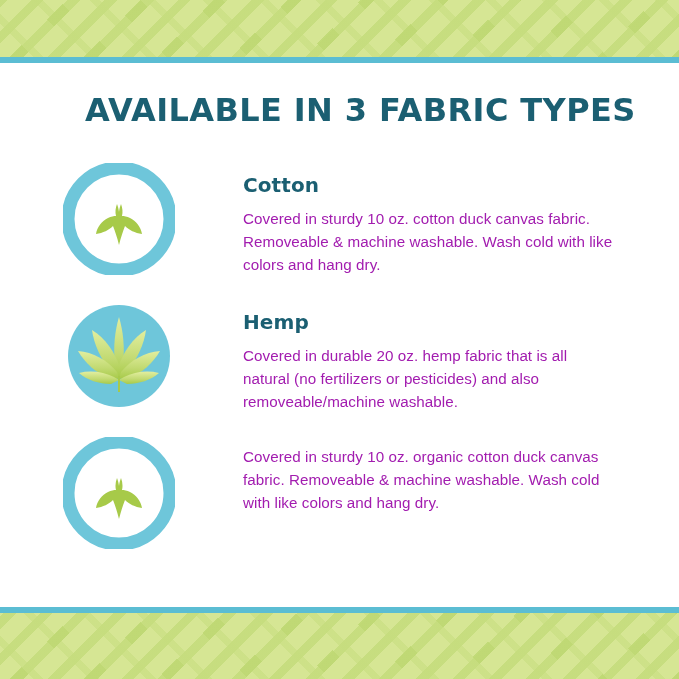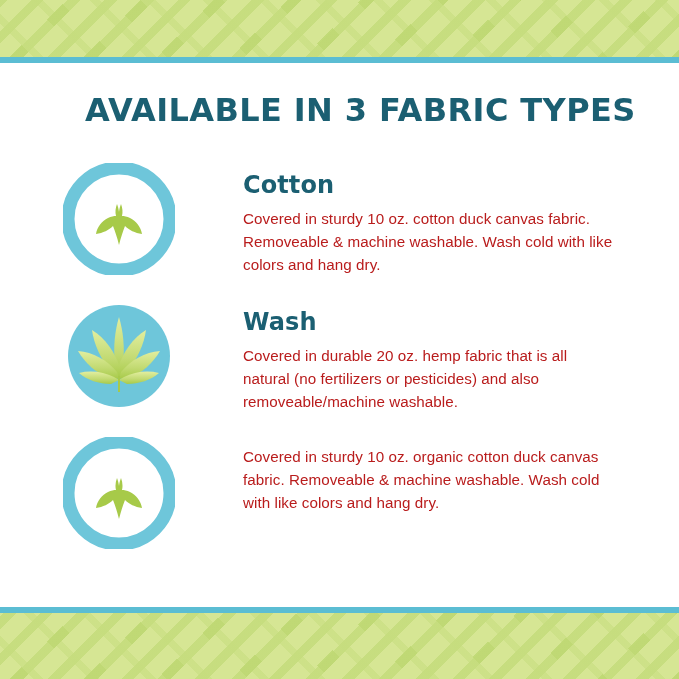--- a/index.html
+++ b/index.html
@@ -142,33 +142,33 @@
 
   .row-text {
     flex: 1 1 auto;
     padding-left: 68px;
     padding-top: 8px;
     max-width: 372px;
   }
 
   .row-heading {
     margin: 0 0 8px 0;
-    font-size: 24px;
+    font-size: 20px;
     line-height: 28px;
     font-weight: 700;
     color: #1b5f72;
     letter-spacing: 0.1px;
     font-family: "DejaVu Sans", sans-serif;
   }
 
   .row-body {
     margin: 0;
     font-size: 15.2px;
     line-height: 23px;
-    color: #b91c1c;
+    color: #a21caf;
     letter-spacing: 0.05px;
     font-family: "Liberation Sans", sans-serif;
   }
 </style>
 </head>
 <body>
 
 <div class="infographic">
 
   <div class="band band-top">
@@ -241,21 +241,21 @@
             <path d="M15 51 C30 52 44 60 54 72 L56 79 L46 78 C33 73 22 63 15 51 Z" fill="url(#lf)"></path>
             <path d="M97 51 C90 63 79 73 66 78 L56 79 L58 72 C68 60 82 52 97 51 Z" fill="url(#lf)"></path>
 
             <path d="M16 73 C28 70 41 72 51 77 L56 80 L48 84 C36 84 24 80 16 73 Z" fill="url(#lf)"></path>
             <path d="M96 73 C88 80 76 84 64 84 L56 80 L61 77 C71 72 84 70 96 73 Z" fill="url(#lf)"></path>
 
             <path d="M55 76 L57 76 L57 92 L55 92 Z" fill="#a7ca49"></path>
           </svg>
         </div>
         <div class="row-text">
-          <h2 class="row-heading">Wash</h2>
+          <h2 class="row-heading">Hemp</h2>
           <p class="row-body">Covered in durable 20 oz. hemp fabric that is all natural (no fertilizers or pesticides) and also removeable/machine washable.</p>
         </div>
       </div>
 
       <div class="fabric-row">
         <div class="icon-wrap">
           <svg viewBox="0 0 112 112" xmlns="http://www.w3.org/2000/svg">
             <circle cx="56" cy="56" r="51" fill="none" stroke="#6ec6da" stroke-width="13"></circle>
             <path d="M56 23
                      C64 23 70 28 70.5 34.5

